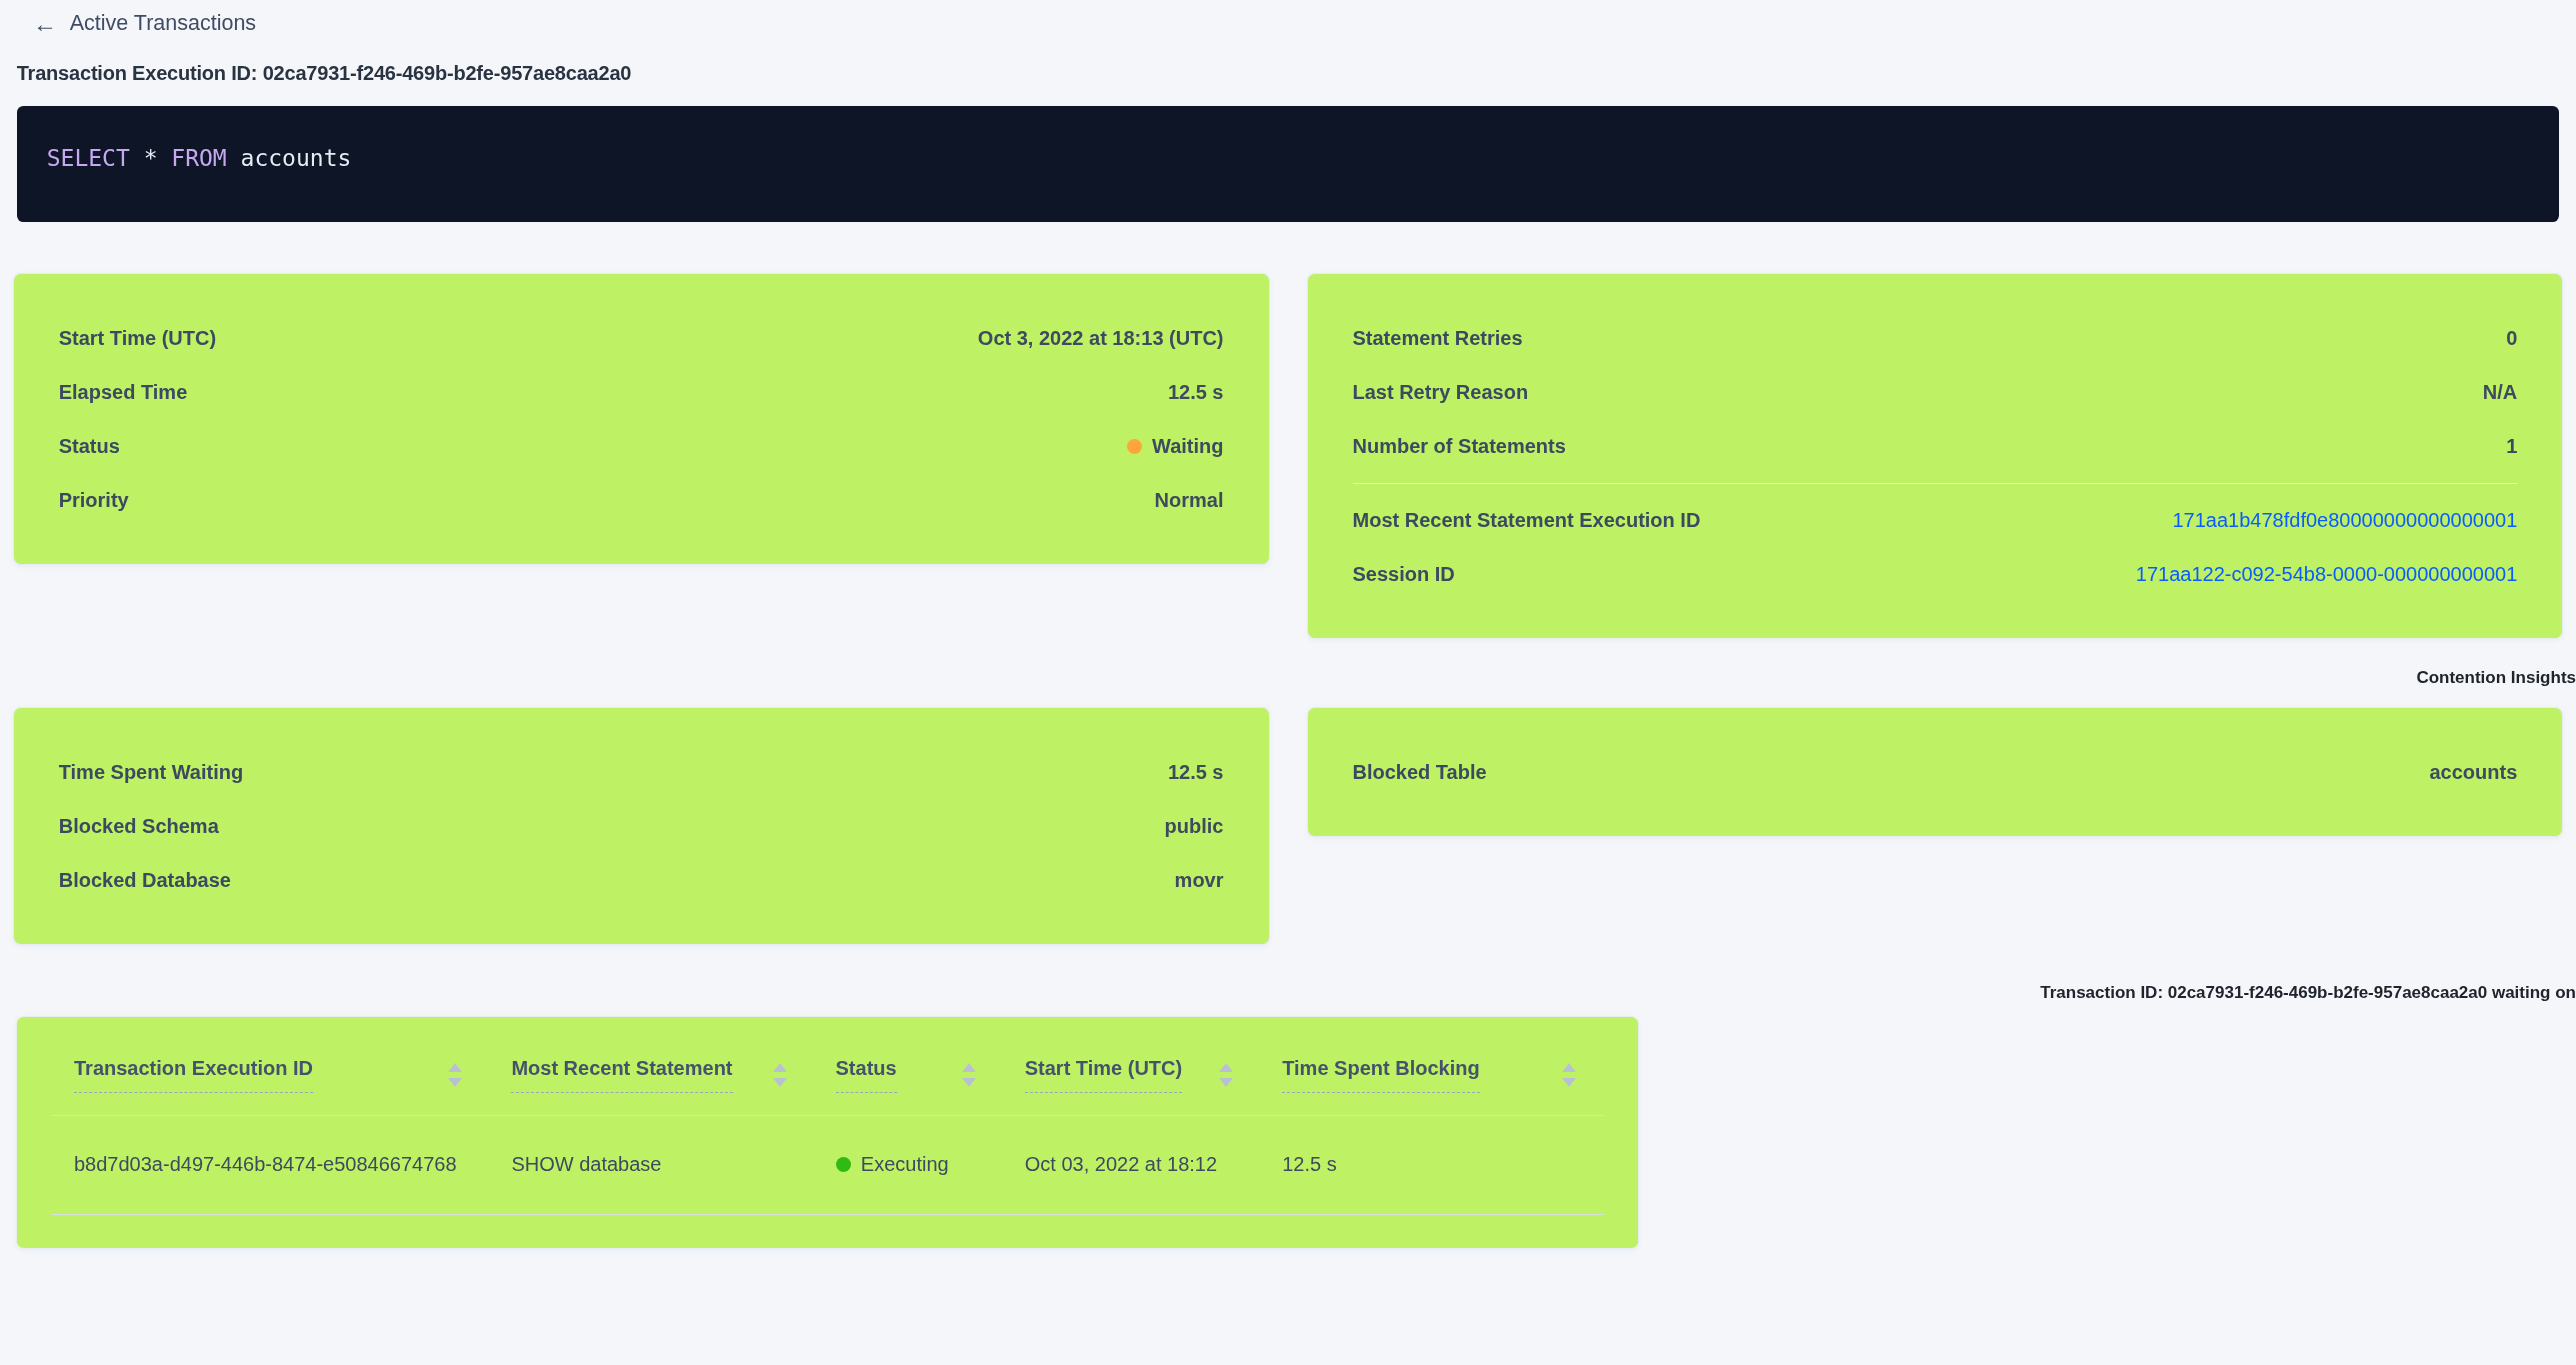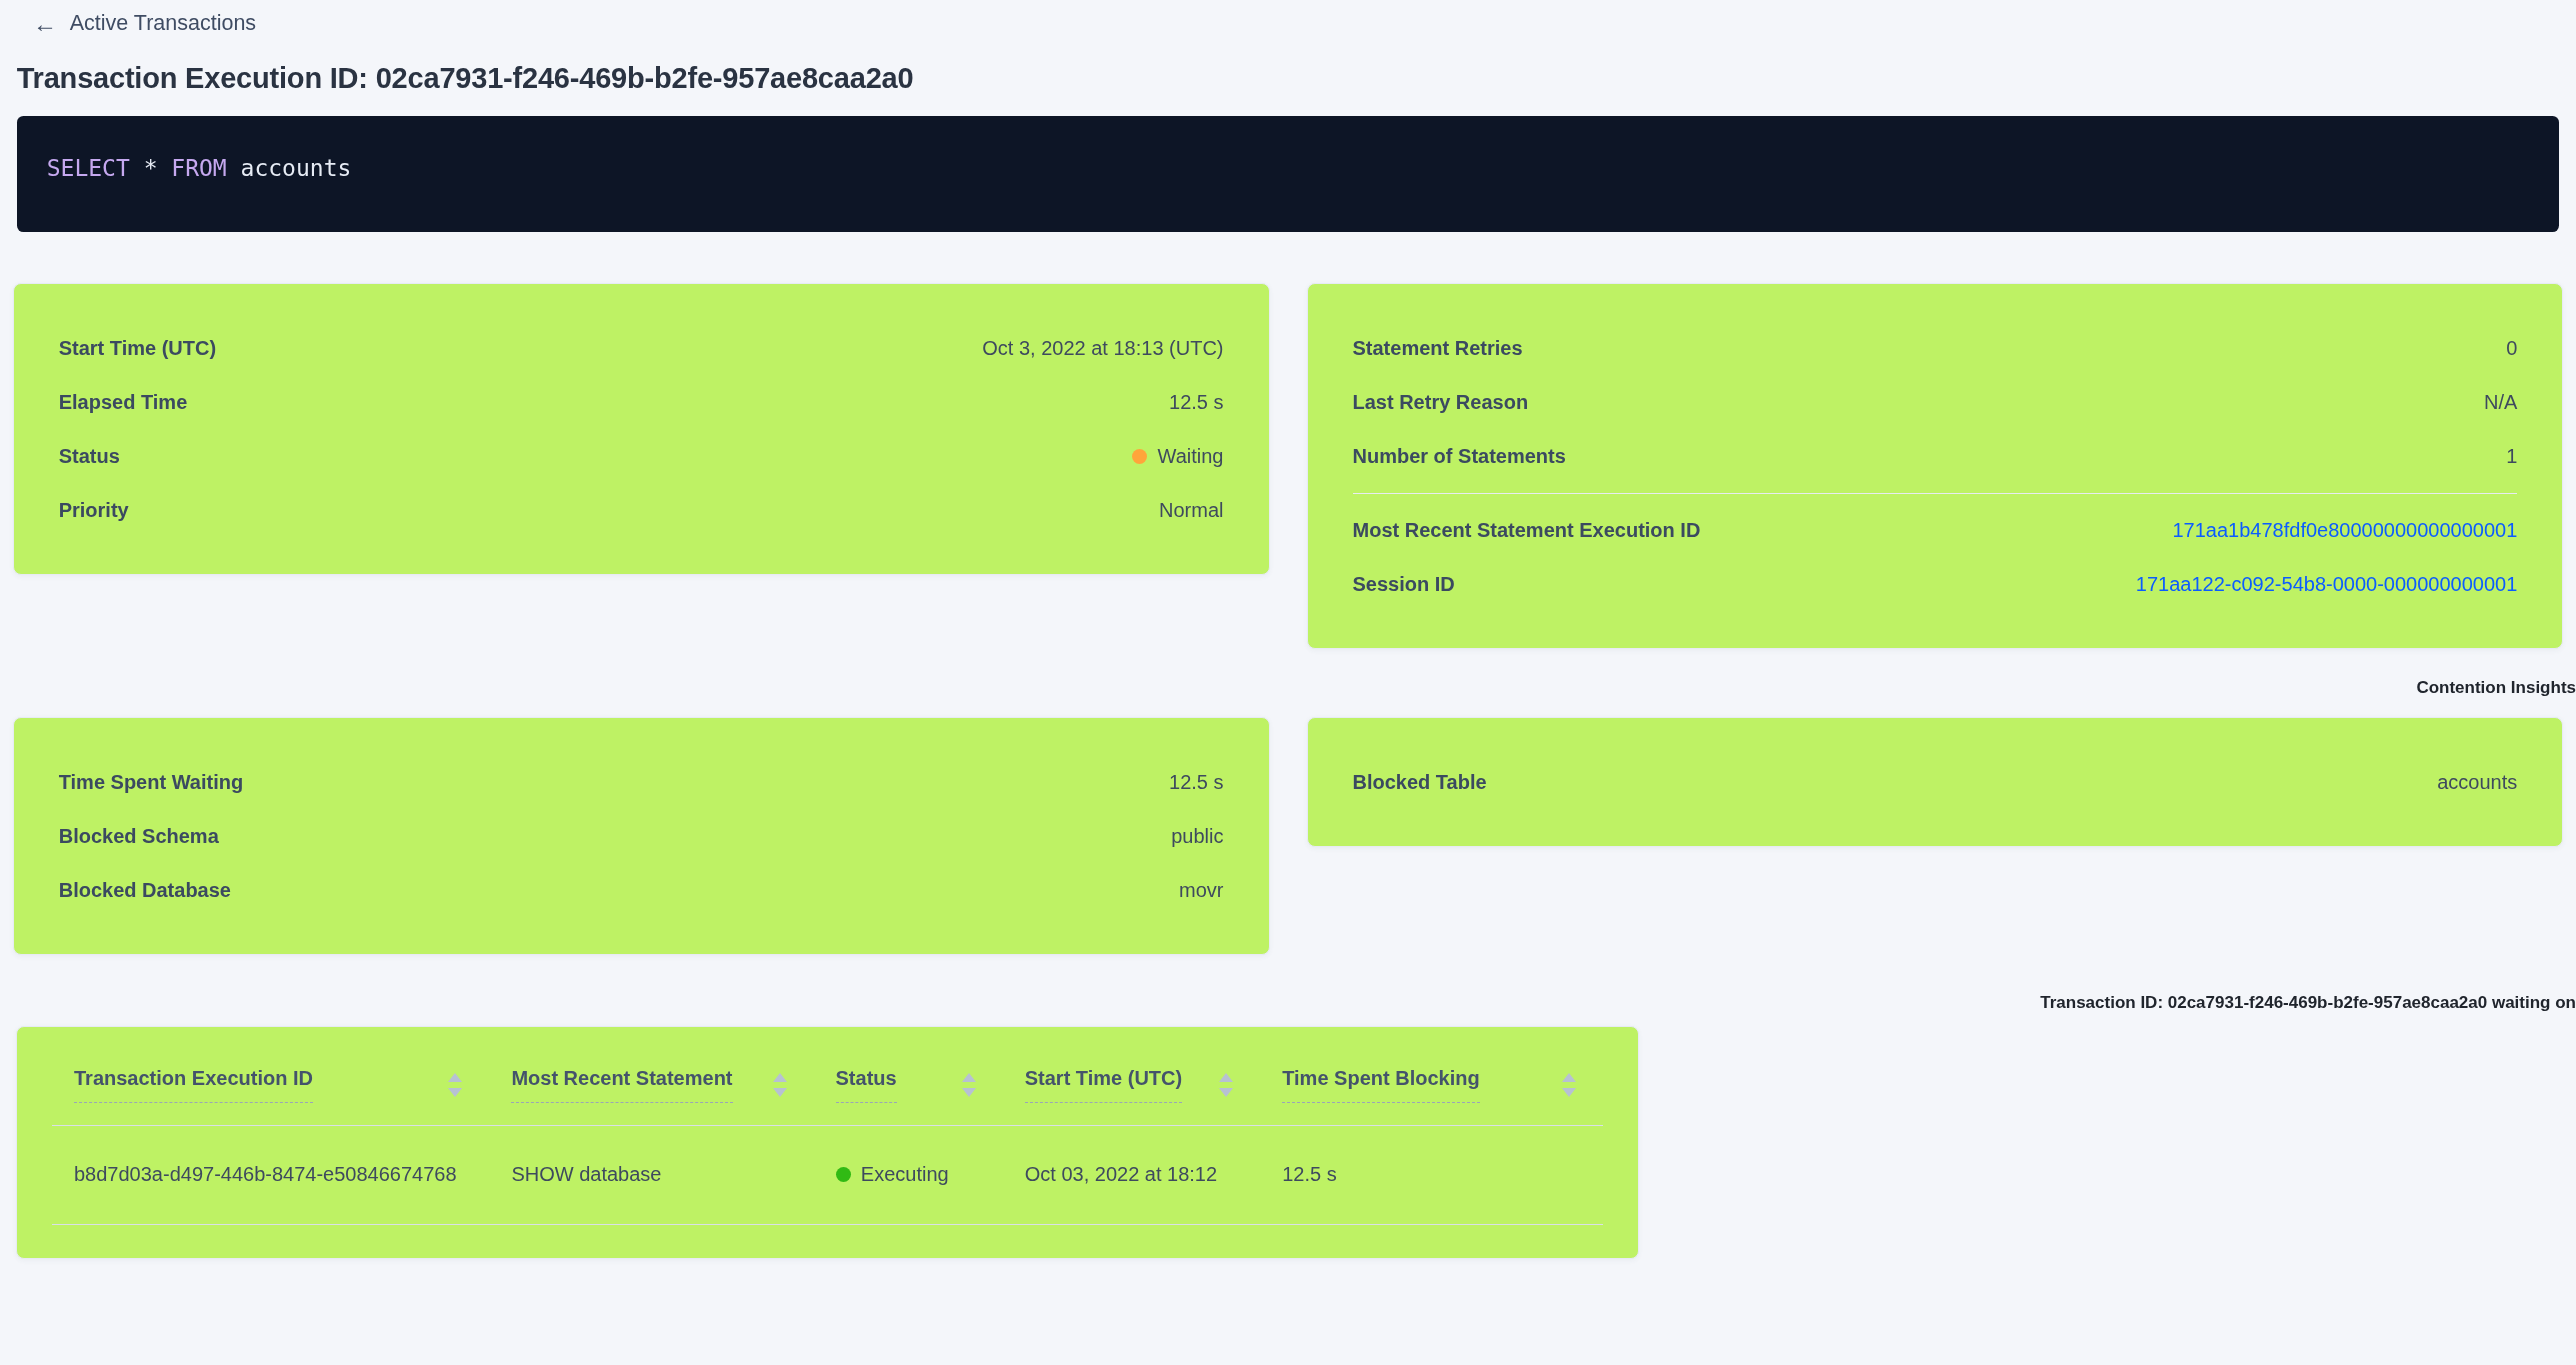--- a/index.html
+++ b/index.html
@@ -17,21 +17,21 @@
     display: inline-flex; align-items: center;
     margin: 11px 0 0 33px;
     font-size: 21.5px; color: #3f4c63;
     text-decoration: none; cursor: pointer;
   }
   .breadcrumb .arrow { font-size: 24px; margin-right: 12.7px; line-height: 1; }
 
   
   .page-title {
     margin: 25.5px 0 0 16.7px;
-    font-size: 29px; font-weight: 700; color: #2a3342;
+    font-size: 20px; font-weight: 700; color: #2a3342;
     letter-spacing: -0.2px;
   }
 
   
   .sql-box {
     margin: 21.5px 16.7px 0 16.7px;
     height: 116px;
     background: #0d1526;
     border-radius: 6.4px;
     padding: 38px 30px;
@@ -56,21 +56,21 @@
     border: 0.8px solid #e7ebf3;
     border-radius: 8px;
     box-shadow: 0 1.6px 4.8px rgba(60,70,90,0.05);
     padding: 37px 45px;
   }
   .kv-row {
     display: flex; justify-content: space-between; align-items: center;
     height: 54px;
   }
   .kv-label { font-weight: 700; font-size: 20px; color: #3b4a60; }
-  .kv-value { font-size: 20px; color: #3e4a5e; text-align: right; display: inline-flex; align-items: center; }
+  .kv-value { font-size: 20px; color: #3e4a5e; text-align: right; display: inline-flex; align-items: center; font-weight: bold; }
   .kv-link  { font-size: 20px; color: #0b5cff; text-decoration: none; cursor: pointer; text-align: right; }
   .card-divider { border-top: 0.8px solid #e7ebf3; margin: 9.5px 0; }
 
   .dot {
     display: inline-block; width: 15px; height: 15px; border-radius: 50%;
     margin-right: 10.3px; flex: none;
   }
   .dot--waiting   { background: #ffa53b; }
   .dot--executing { background: #31ba14; }
 

